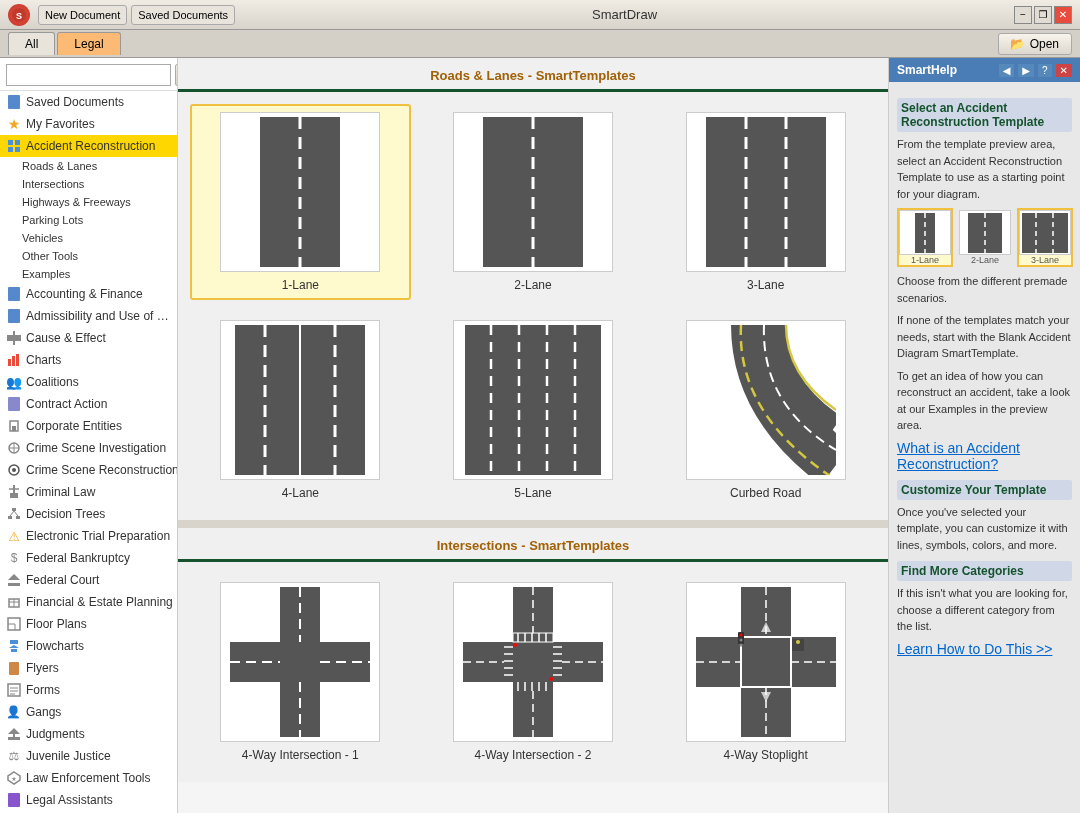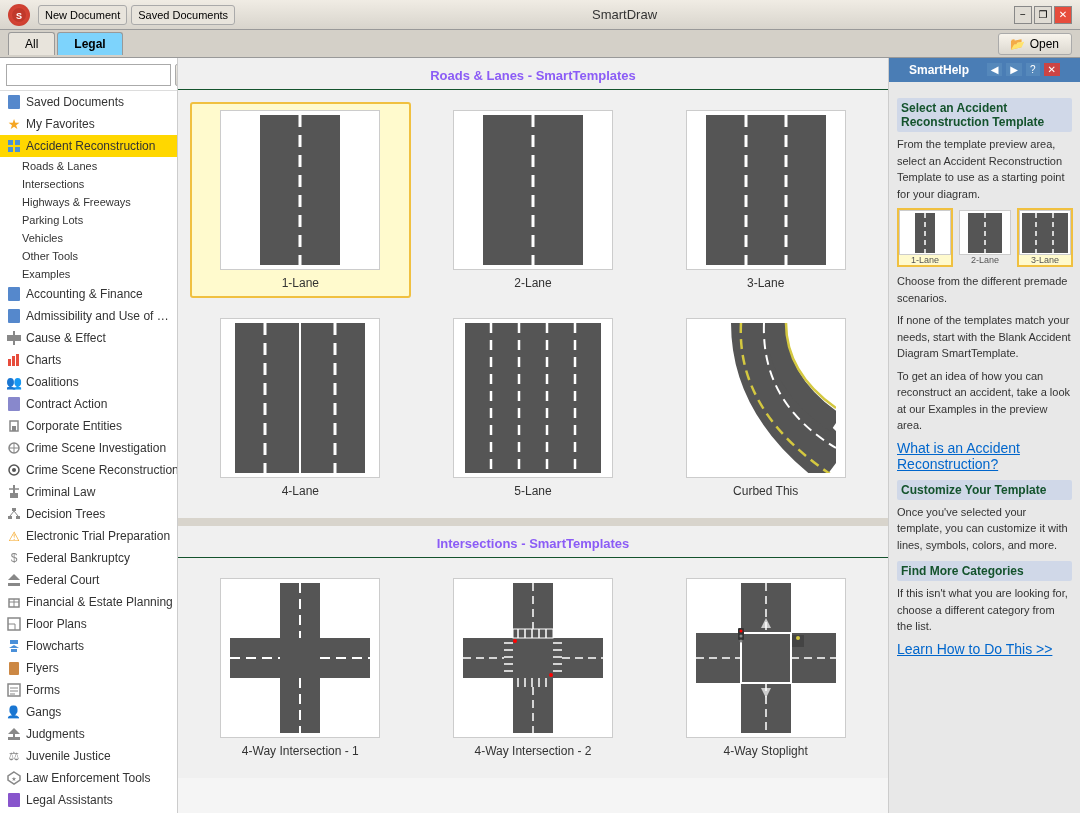--- a/index.html
+++ b/index.html
@@ -48,22 +48,22 @@
       padding: 4px 16px;
       background: #e8e4dc;
       border: 1px solid #999;
       border-bottom: none;
       border-radius: 3px 3px 0 0;
       font-size: 12px;
       cursor: pointer;
       margin-right: 2px;
     }
     .tab.active {
-      background: #7dd3fc;
-      font-weight: bold;
+      background: #fdba74;
+      font-weight: normal;
     }
 
     
     .main-layout {
       display: flex;
       height: calc(813px - 30px - 28px);
     }
 
     
     .sidebar {
@@ -125,24 +125,24 @@
       flex: 1;
       background: #f5f5f5;
       overflow-y: auto;
       overflow-x: hidden;
       position: relative;
     }
     .section-title {
       text-align: center;
       font-size: 13px;
       font-weight: bold;
-      color: #8b5cf6;
+      color: #a16207;
       padding: 10px 0 6px;
       background: #f0f0f0;
-      border-bottom: 1px solid #14532d;
+      border-bottom: 3px solid #14532d;
     }
     .template-grid {
       display: grid;
       grid-template-columns: repeat(3, 1fr);
       gap: 12px;
       padding: 12px;
       background: #f0f0f0;
     }
     .template-item {
       display: flex;
@@ -175,23 +175,23 @@
       border-left: 1px solid #ccc;
       display: flex;
       flex-direction: column;
       overflow-y: auto;
     }
     .right-panel-header {
       background: #4a7db5;
       color: white;
       font-size: 12px;
       font-weight: bold;
-      padding: 5px 20px;
-      display: flex;
-      align-items: flex-start;
+      padding: 5px 8px;
+      display: flex;
+      align-items: flex-end;
       justify-content: space-between;
     }
     .right-panel-content { padding: 8px; }
     .rp-section-title {
       font-size: 12px;
       font-weight: bold;
       color: #14532d;
       margin: 8px 0 4px;
       padding: 3px 4px;
       background: #d0d8e8;
@@ -576,21 +576,21 @@
               <path d="M 60 0 Q 60 80 140 140" stroke="#555" stroke-width="50" fill="none"></path>
               <path d="M 80 0 Q 80 60 140 100" stroke="#555" stroke-width="20" fill="none"></path>
 
               <path d="M 45 0 Q 40 90 140 155" stroke="#d4c840" stroke-width="2.5" fill="none" stroke-dasharray="10,6"></path>
 
               <path d="M 90 0 Q 90 50 140 85" stroke="#d4c840" stroke-width="2.5" fill="none"></path>
 
               <path d="M 68 0 Q 65 80 140 125" stroke="white" stroke-width="2" fill="none" stroke-dasharray="10,6"></path>
             </svg>
           </div>
-          <div class="template-label">Curbed This</div>
+          <div class="template-label">Curbed Road</div>
         </div>
 
       </div>
     </div>
 
     <div class="section-divider"></div>
 
     <div>
       <div class="section-title">Intersections - SmartTemplates</div>
       <div class="template-grid">

